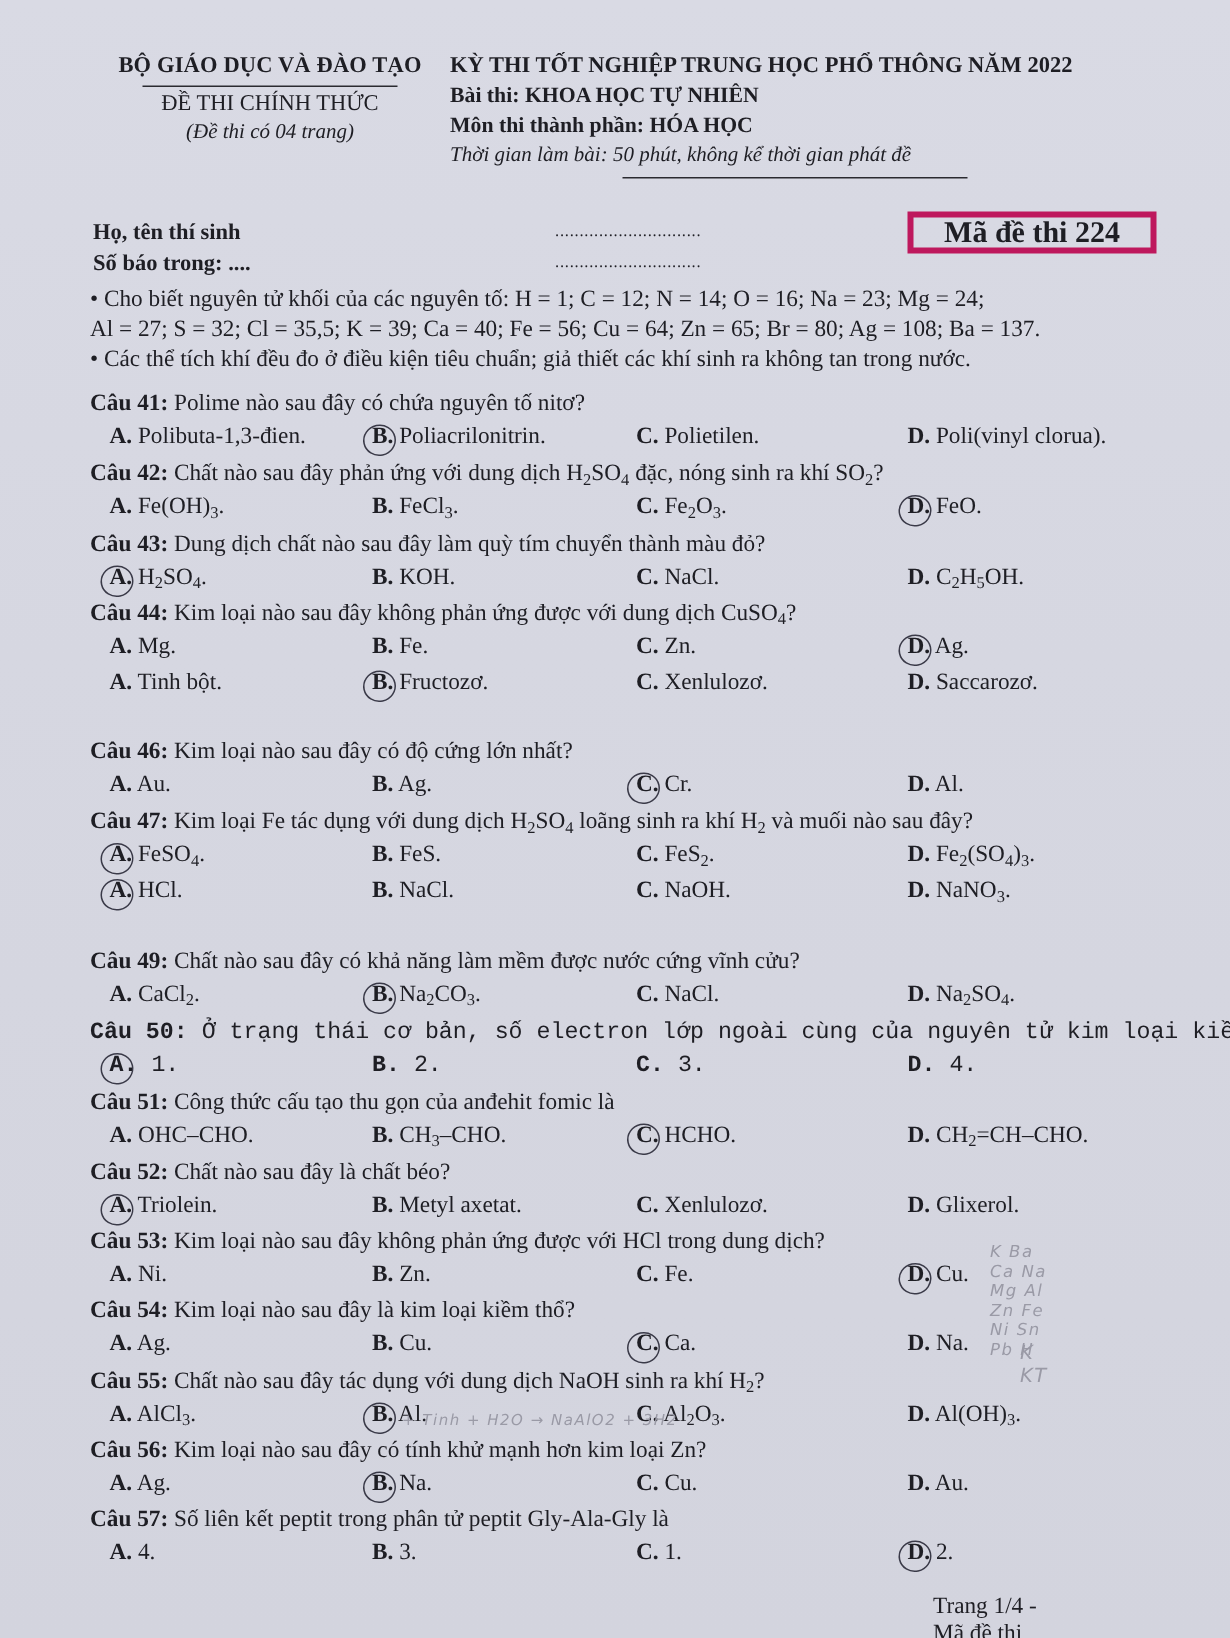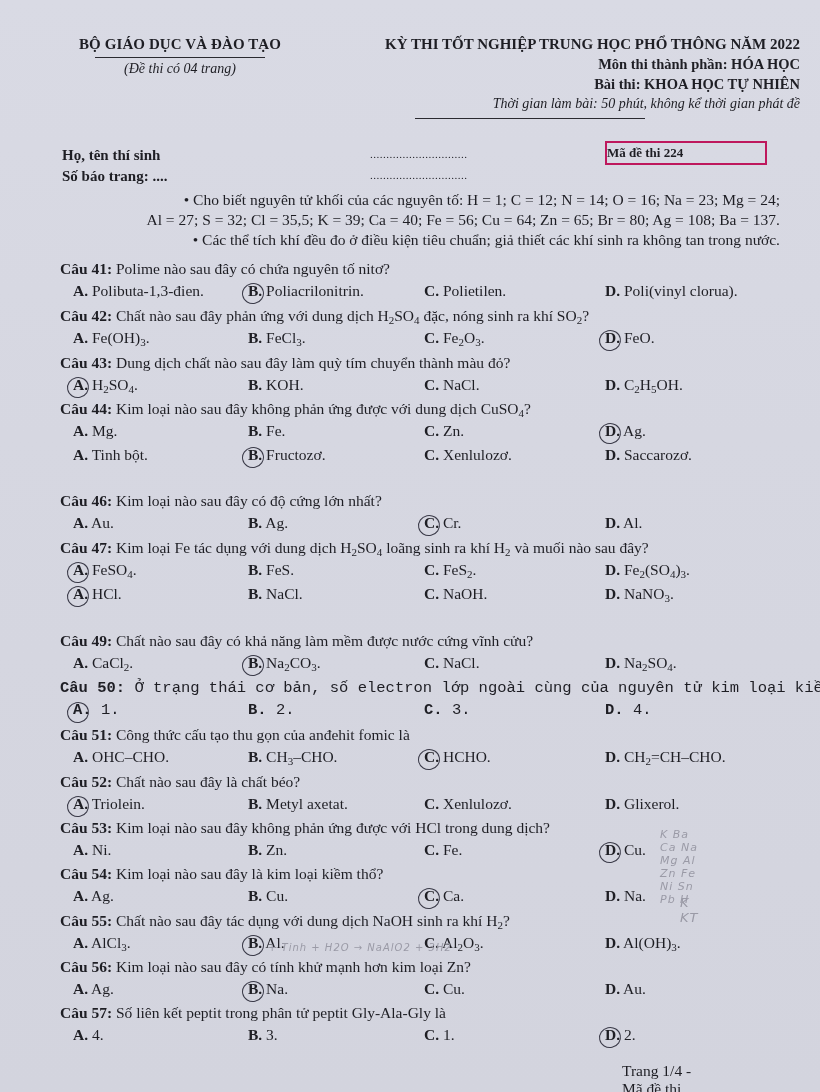--- a/index.html
+++ b/index.html
@@ -9,33 +9,33 @@
     font-family: "Liberation Serif", "DejaVu Serif", serif;
     color:#1e1e24;
     position:relative;
   }
   .page { position:absolute; left:0; top:0; width:704px; height:1092px; }
   .hdr-left { position:absolute; left:60px; top:36px; width:240px; text-align:center; }
   .hdr-left .ministry { font-weight:bold; font-size:15px; letter-spacing:0.1px; }
   .hdr-left .rule { width:170px; height:1px; background:#2a2a30; margin:4px auto 3px; }
   .hdr-left .official { font-size:15px; }
   .hdr-left .pages { font-size:14px; font-style:italic; margin-top:3px; }
-  .hdr-right { position:absolute; left:300px; top:36px; width:500px; text-align:right; }
+  .hdr-right { position:absolute; left:300px; top:36px; width:500px; text-align:left; }
   .hdr-right .exam { font-weight:bold; font-size:15px; }
   .hdr-right .sub { font-weight:bold; font-size:14.5px; margin-top:3px; }
   .hdr-right .time { font-style:italic; font-size:14px; margin-top:3px; }
   .hdr-right .rule { width:230px; height:1px; background:#2a2a30; margin:6px 0 0 115px; }
 
   .cand { position:absolute; left:62px; font-weight:bold; font-size:15px; }
   .dots { position:absolute; left:370px; font-size:11px; letter-spacing:0.5px; }
   .code-box {
     position:absolute; left:605px; top:141px; width:158px; height:20px;
-    border:2px solid #be185d; text-align:left; font-weight:bold; font-size:13px; line-height:20px;
+    border:4px solid #be185d; text-align:center; font-weight:bold; font-size:20px; line-height:20px;
   }
-  .notes { position:absolute; left:60px; top:190px; width:720px; font-size:15.5px; line-height:20px;text-align:right; }
+  .notes { position:absolute; left:60px; top:190px; width:720px; font-size:15.5px; line-height:20px; }
 
   .q { position:absolute; left:60px; width:720px; font-size:15.5px; }
   .q .stem { height:22px; line-height:22px; white-space:nowrap; }
   .q .stem b { font-weight:bold; }
   .q .opts { position:relative; height:22px; line-height:22px; }
   .opt { position:absolute; top:0; white-space:nowrap; }
   .opt .lbl { font-weight:bold; position:relative; }
   .opt.a { left:13px; } .opt.b { left:188px; } .opt.c { left:364px; } .opt.d { left:545px; }
   .circle {
     position:absolute; left:-6px; top:1px; width:20px; height:19px;
@@ -46,34 +46,35 @@
   .footer { position:absolute; left:622px; top:1062px; font-size:15.5px; }
 </style>
 </head>
 <body>
 
 <div class="page">
 
   <div class="hdr-left">
     <div class="ministry">BỘ GIÁO DỤC VÀ ĐÀO TẠO</div>
     <div class="rule"></div>
+    <div class="official">ĐỀ THI CHÍNH THỨC</div>
     <div class="pages">(Đề thi có 04 trang)</div>
   </div>
 
   <div class="hdr-right">
     <div class="exam">KỲ THI TỐT NGHIỆP TRUNG HỌC PHỔ THÔNG NĂM 2022</div>
+    <div class="sub">Bài thi: KHOA HỌC TỰ NHIÊN</div>
     <div class="sub">Môn thi thành phần: HÓA HỌC</div>
-    <div class="sub">Bài thi: KHOA HỌC TỰ NHIÊN</div>
     <div class="time">Thời gian làm bài: 50 phút, không kể thời gian phát đề</div>
     <div class="rule"></div>
   </div>
 
   <div class="cand" style="top:147px">Họ, tên thí sinh</div>
   <div class="dots" style="top:148px">..............................</div>
-  <div class="cand" style="top:168px">Số báo trang: ....</div>
+  <div class="cand" style="top:168px">Số báo trong: ....</div>
   <div class="dots" style="top:169px">..............................</div>
   <div class="code-box">Mã đề thi 224</div>
 
   <div class="notes">
     <div>• Cho biết nguyên tử khối của các nguyên tố: H = 1; C = 12; N = 14; O = 16; Na = 23; Mg = 24;</div>
     <div>Al = 27; S = 32; Cl = 35,5; K = 39; Ca = 40; Fe = 56; Cu = 64; Zn = 65; Br = 80; Ag = 108; Ba = 137.</div>
     <div>• Các thể tích khí đều đo ở điều kiện tiêu chuẩn; giả thiết các khí sinh ra không tan trong nước.</div>
   </div>
 
   <div id="questions">

